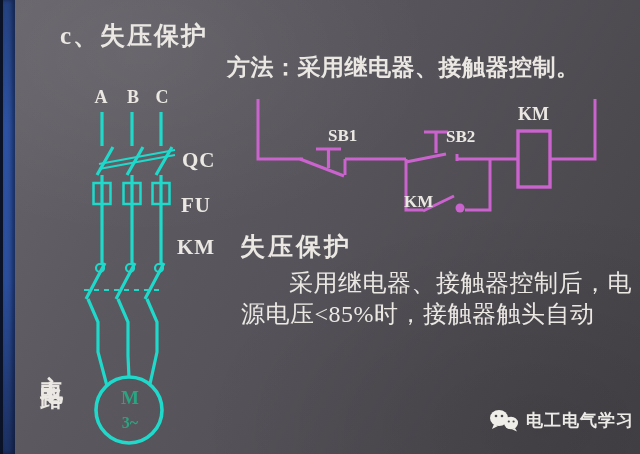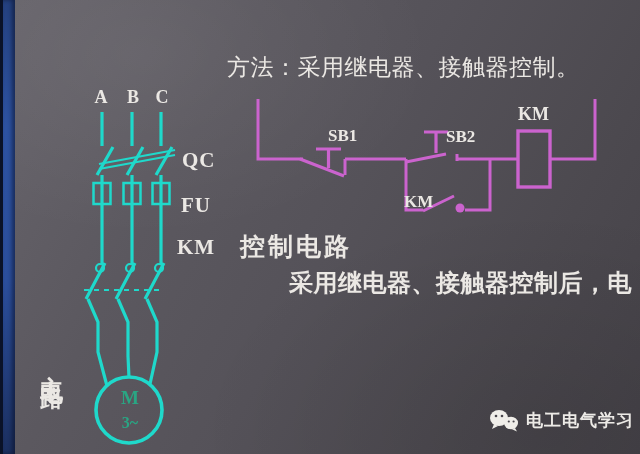--- a/index.html
+++ b/index.html
@@ -15,40 +15,41 @@
     pointer-events:none;
   }
   .side-band{
     position:absolute;left:0;top:0;width:15px;height:454px;
     background:linear-gradient(180deg,#24407e 0%,#2d52a2 28%,#2b4e9c 62%,#1b2f5f 100%);
     border-left:3px solid #0a1228;box-sizing:border-box;
     box-shadow:inset -3px 0 4px rgba(10,15,35,.55);
   }
   .txt{position:absolute;color:#ebe8e4;}
   .title{left:60px;top:19px;font-size:25px;font-weight:bold;letter-spacing:2px;}
-  .method{left:227px;top:52px;font-size:23px;font-weight:normal;letter-spacing:0.5px;}
+  .method{left:227px;top:52px;font-size:23px;font-weight:bold;letter-spacing:0.5px;}
   .ctrl-caption{left:240px;top:230px;font-size:25px;font-weight:bold;letter-spacing:3px;}
-  .body-block{left:241px;top:268px;width:400px;font-size:24px;font-weight:bold;line-height:31px;letter-spacing:0.5px;}
+  .body-block{left:241px;top:268px;width:400px;font-size:24px;font-weight:normal;line-height:31px;letter-spacing:0.5px;}
   .body-block .bline{white-space:nowrap;}
   .body-block .bline:first-child{text-indent:2em;}
   .main-caption{
     left:36px;top:356px;font-size:23px;font-weight:bold;
     writing-mode:vertical-rl;text-orientation:upright;letter-spacing:6px;
   }
   .watermark{position:absolute;left:488px;top:408px;display:flex;align-items:center;}
   .wm-text{color:#eceae6;font-size:17px;letter-spacing:1px;margin-left:6px;
            font-family:"Liberation Sans","DejaVu Sans",sans-serif;font-weight:bold;}
   svg.circuit{position:absolute;left:0;top:0;}
 </style>
 </head>
 <body>
 
 <div class="stage">
   <div class="side-band"></div>
 
+  <div class="txt title">c、失压保护</div>
   <div class="txt method">方法：采用继电器、接触器控制。</div>
 
   <svg class="circuit" width="640" height="454" viewBox="0 0 640 454">
 
     <g stroke="#1fd9cb" stroke-width="3.2" fill="none">
 
       <path d="M102,112 V146 M132,112 V146 M161,112 V146"></path>
 
       <path d="M97,175 L113,147 M127,175 L143,147 M156,175 L172,147"></path>
 
@@ -113,24 +114,25 @@
     <circle cx="460" cy="208" r="4.5" fill="#cb63ce" stroke="none"></circle>
 
     <g fill="#ebe8e4" font-weight="bold">
       <text x="328" y="141" font-size="17">SB1</text>
       <text x="446" y="142" font-size="17">SB2</text>
       <text x="518" y="120" font-size="18">KM</text>
       <text x="404" y="207" font-size="17">KM</text>
     </g>
   </svg>
 
-  <div class="txt ctrl-caption">控制电路</div>
+  <div class="txt ctrl-caption">失压保护</div>
 
   <div class="txt body-block">
     <div class="bline">采用继电器、接触器控制后，电</div>
+    <div class="bline">源电压&lt;85%时，接触器触头自动</div>
   </div>
 
   <div class="txt main-caption">主电路</div>
 
   <div class="watermark">
     <svg width="32" height="24" viewBox="0 0 32 24">
       <ellipse cx="11" cy="10" rx="9" ry="8" fill="#f0eee9"></ellipse>
       <path d="M6,16 L4,21 L10,18 Z" fill="#f0eee9"></path>
       <circle cx="8" cy="8" r="1.3" fill="#4a474d"></circle>
       <circle cx="14" cy="8" r="1.3" fill="#4a474d"></circle>

